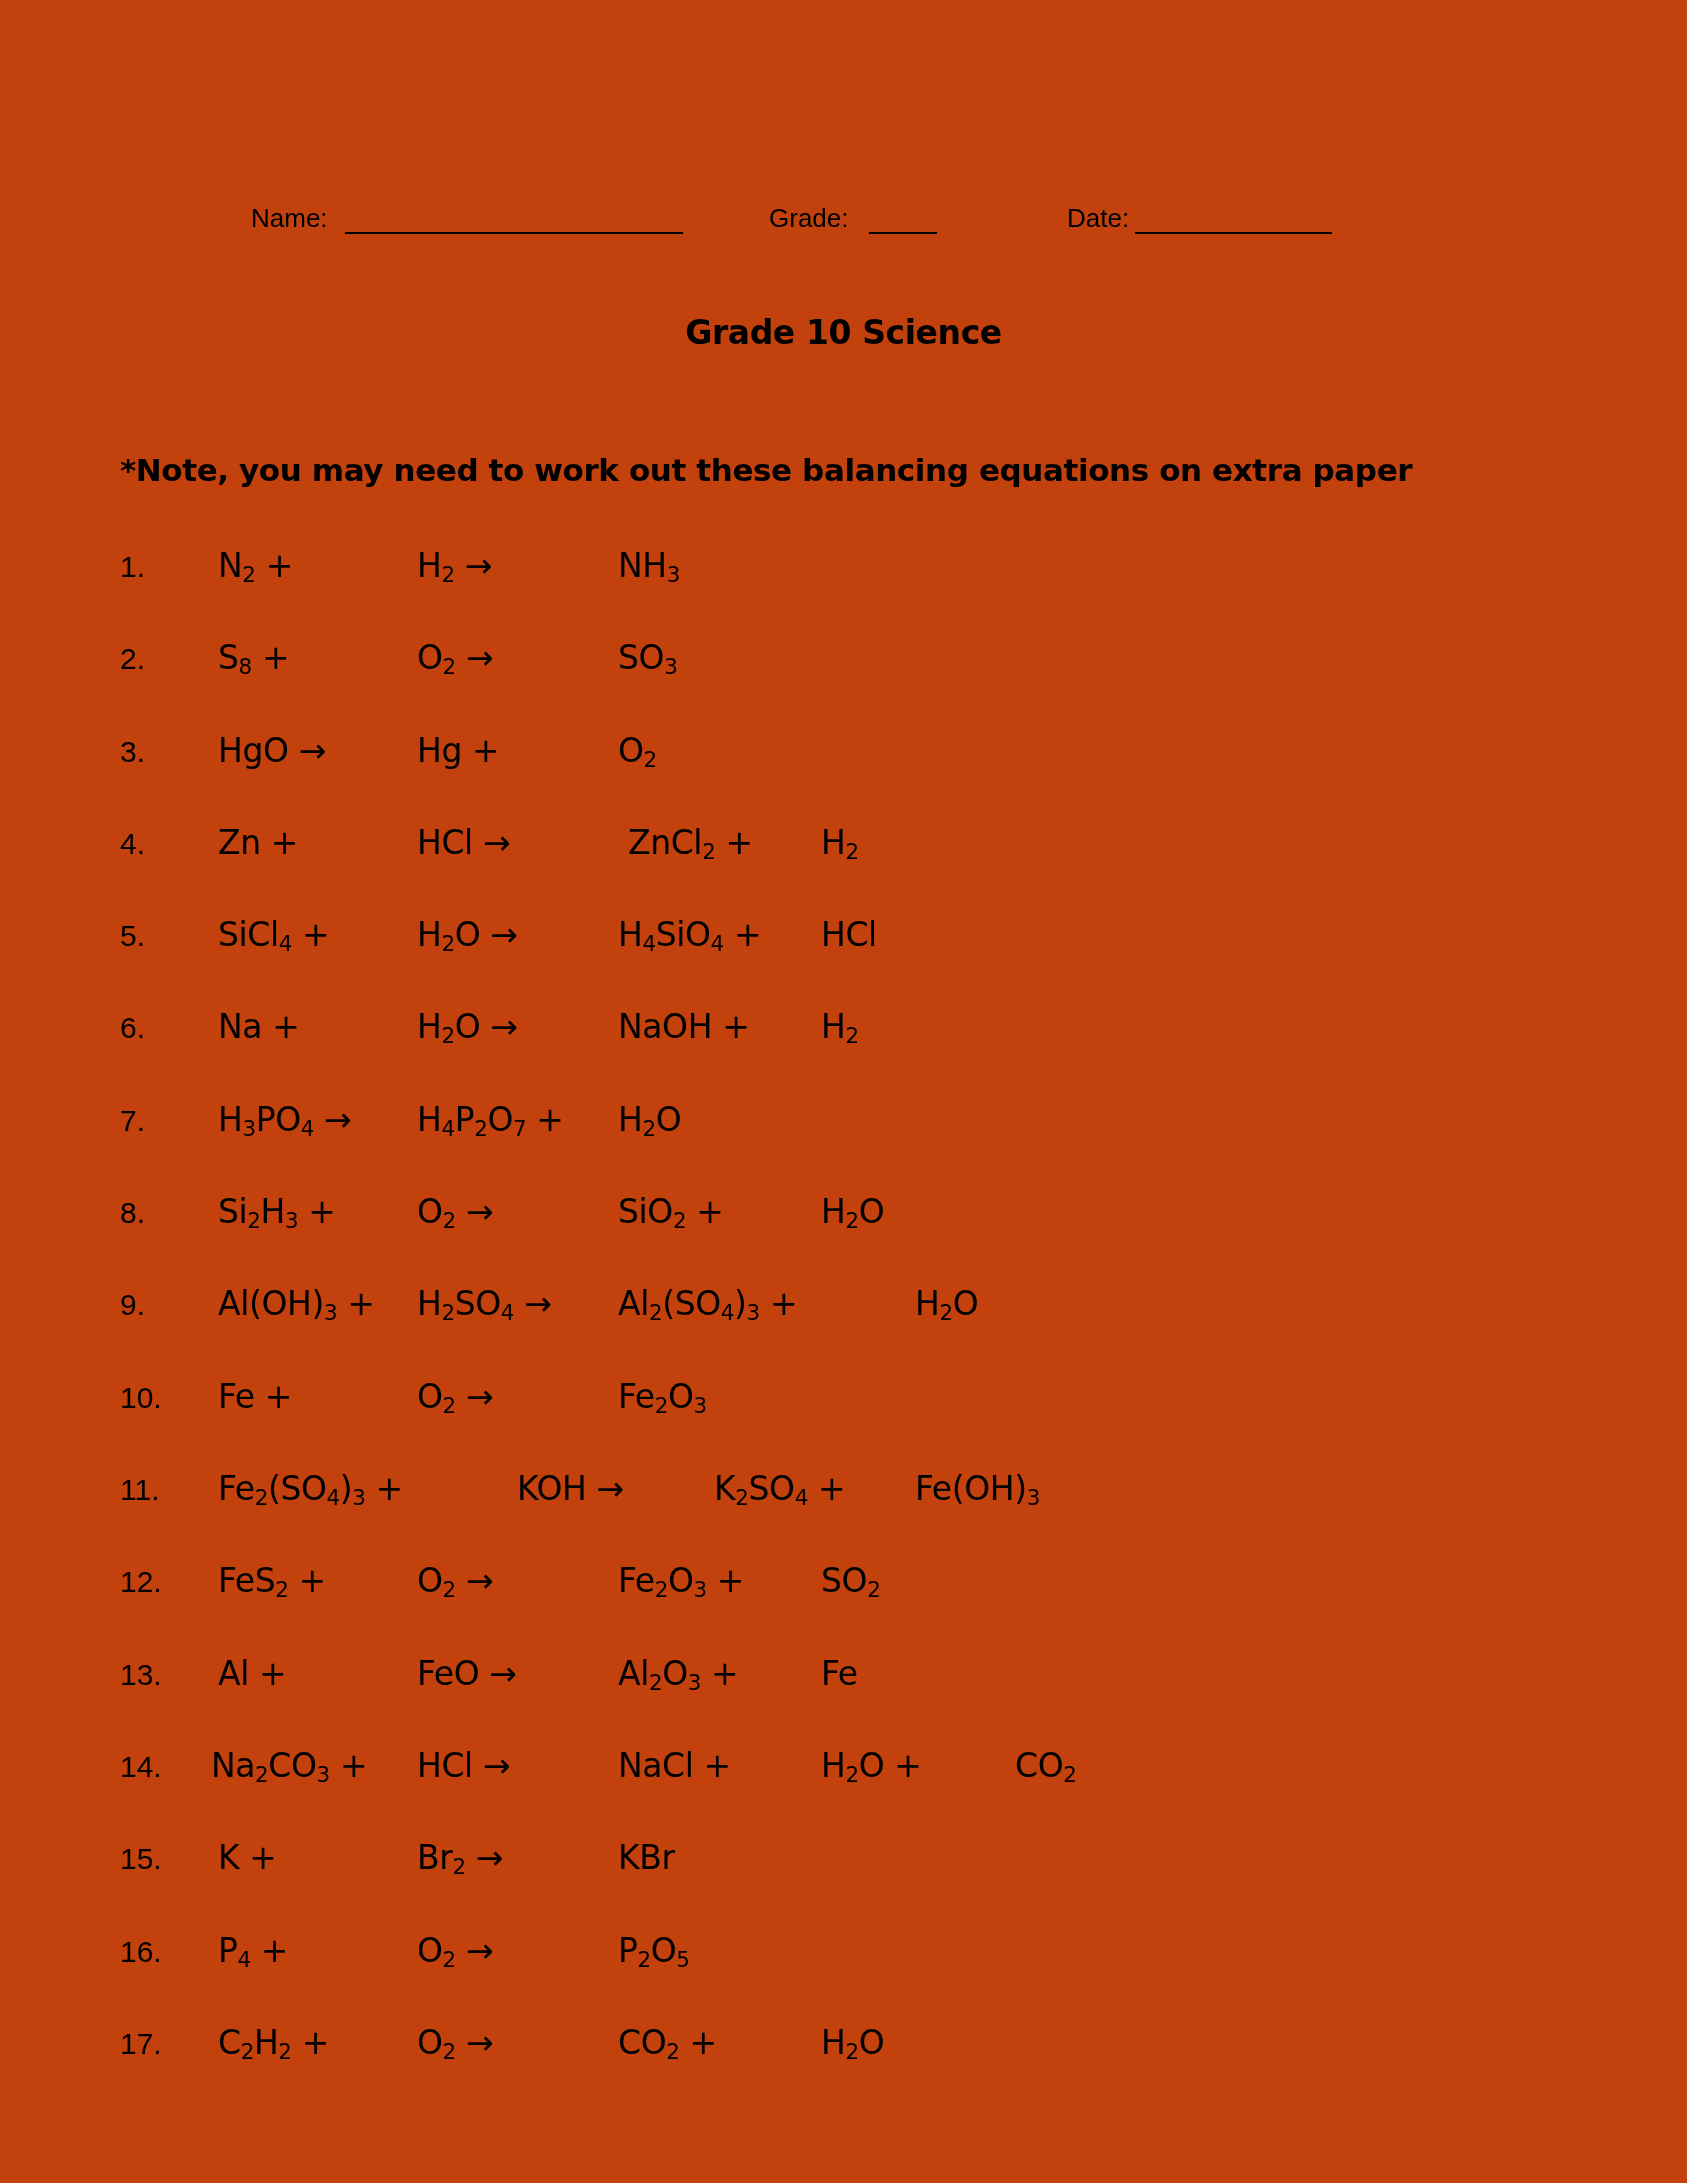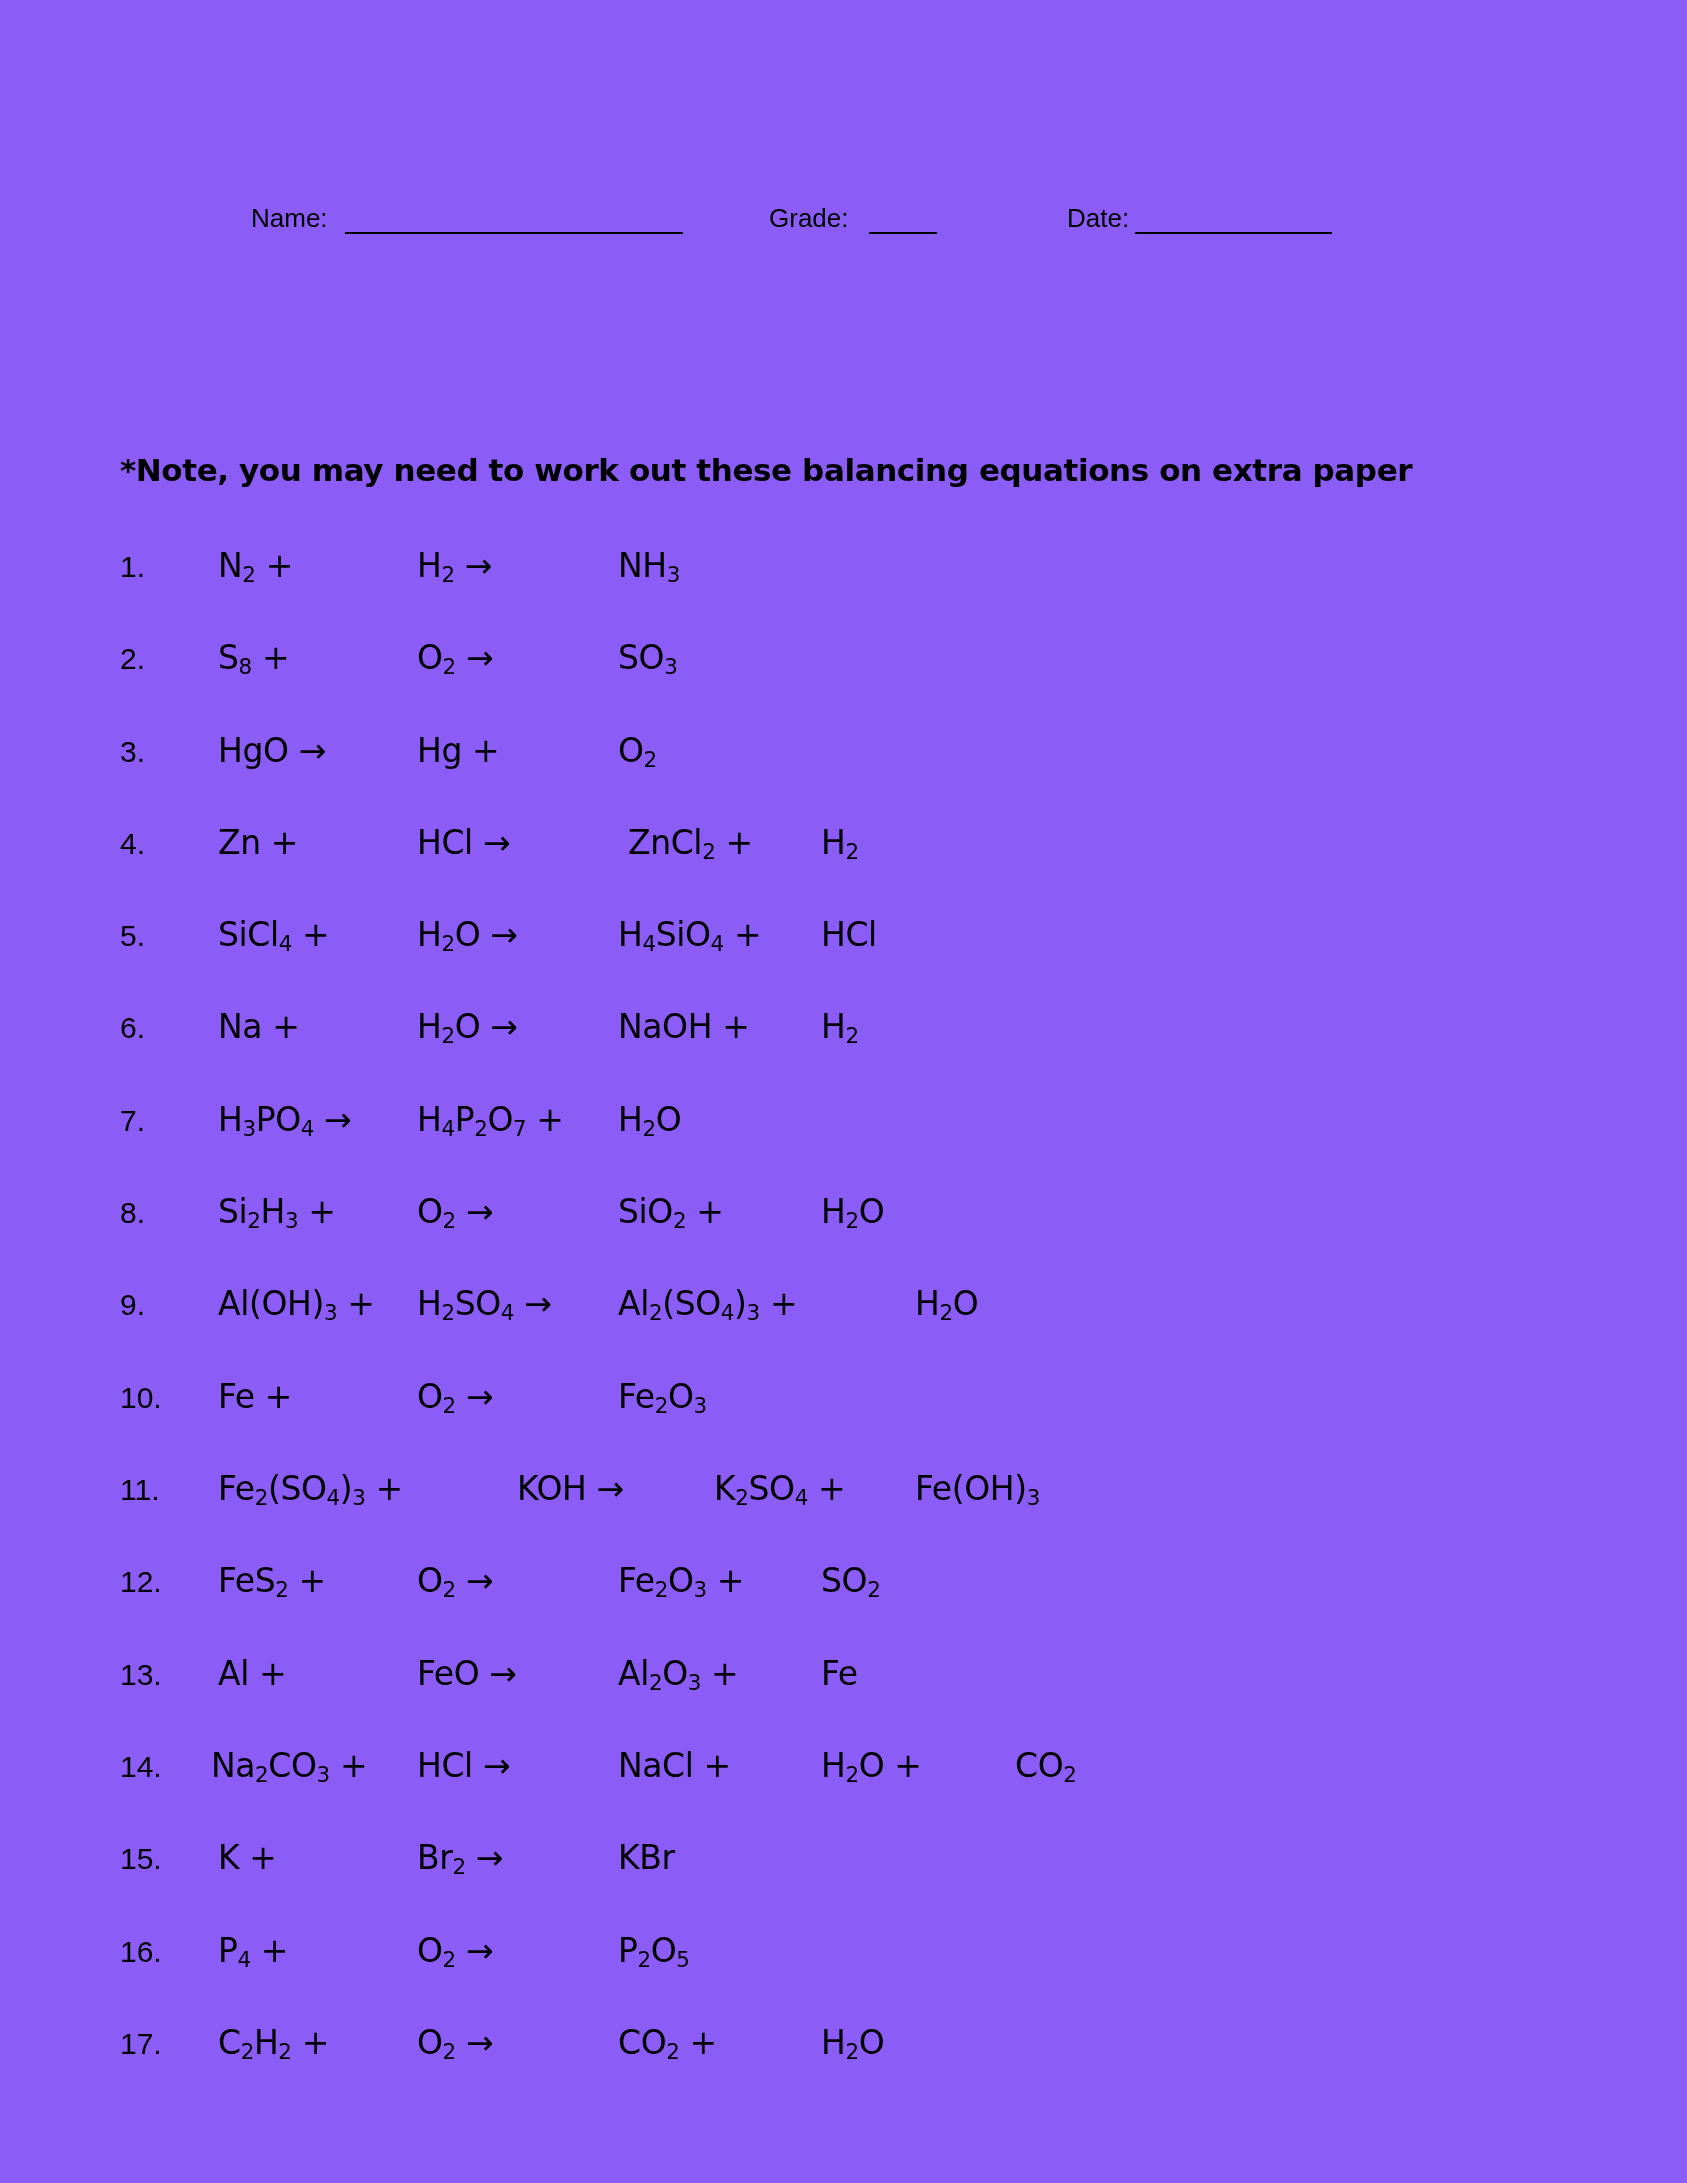--- a/index.html
+++ b/index.html
@@ -4,21 +4,21 @@
 <style>
   html, body {
     margin: 0;
     padding: 0;
     background: #ffffff;
   }
   .page {
     position: relative;
     width: 1687px;
     height: 2184px;
-    background: #8b5cf6;
+    background: #c2410c;
     color: #000000;
     overflow: hidden;
     font-family: "DejaVu Sans", sans-serif;
   }
   .abs { position: absolute; white-space: nowrap; }
   .hdr-label {
     font-family: "Liberation Sans", sans-serif;
     font-size: 26px;
     color: #000000;
   }
@@ -80,20 +80,21 @@
 
   <span class="abs hdr-label" style="left:251px; top:203px;">Name:</span>
   <div class="blank-line" style="left:345px; top:232px; width:338px;"></div>
 
   <span class="abs hdr-label" style="left:769px; top:203px;">Grade:</span>
   <div class="blank-line" style="left:869px; top:232px; width:68px;"></div>
 
   <span class="abs hdr-label" style="left:1067px; top:203px;">Date:</span>
   <div class="blank-line" style="left:1135px; top:232px; width:197px;"></div>
 
+  <div class="title-line" style="top:313px;">Grade 10 Science</div>
 
   <div class="heading" style="top:452px;">*Note, you may need to work out these balancing equations on extra paper</div>
 
   <div id="equations">
       <div class="eq-row" style="top: 546px;">
         <span class="eq-num">1.</span>
         <span class="eq-term" style="left: 218px;">N<sub>2</sub> +</span>
         <span class="eq-term" style="left: 417px;">H<sub>2</sub> →</span>
         <span class="eq-term" style="left: 618px;">NH<sub>3</sub></span>
       </div>

